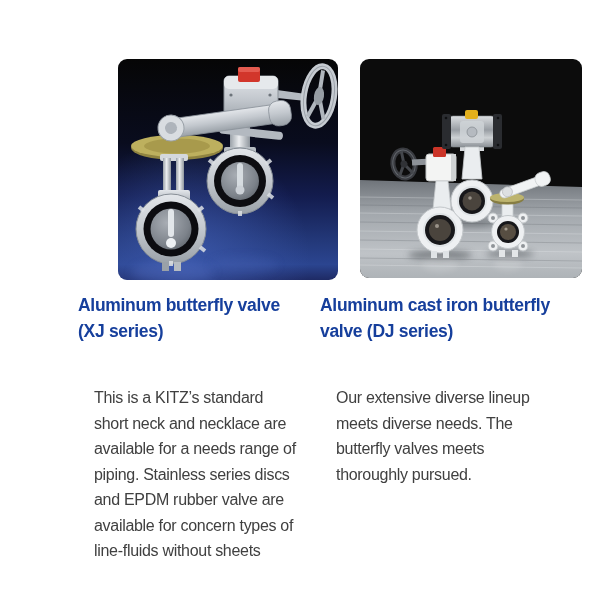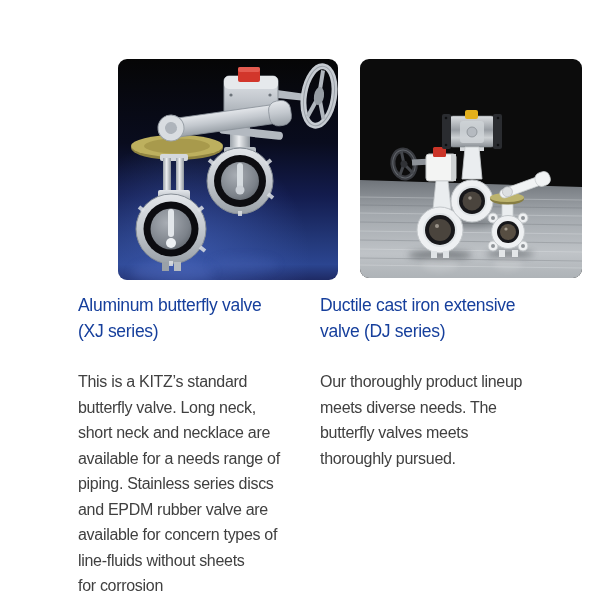--- a/index.html
+++ b/index.html
@@ -7,28 +7,28 @@
     overflow:hidden;position:relative;
     font-family:"Liberation Sans", sans-serif;
   }
   .photo{
     position:absolute;border-radius:9px;overflow:hidden;display:block;
   }
   #photo-xj{left:78px;top:43px;width:220px;height:221px;}
   #photo-dj{left:320px;top:43px;width:222px;height:219px;}
   .product-title{
     position:absolute;margin:0;
-    font-size:17.5px;font-weight:normal;line-height:26px;
+    font-size:17.5px;font-weight:bold;line-height:26px;
     color:#163f9c;letter-spacing:-0.3px;
   }
   #title-xj{left:78px;top:292px;width:240px;}
   #title-dj{left:320px;top:292px;width:240px;}
   .product-title span{display:block;white-space:nowrap;}
   .product-desc{
-    position:absolute;margin:0;
+    position:absolute;margin:16px;
     font-size:16px;line-height:25.5px;color:#404040;letter-spacing:-0.3px;
   }
   #desc-xj{left:78px;top:369px;width:240px;}
   #desc-dj{left:320px;top:369px;width:240px;}
   .desc-line{white-space:nowrap;}
 </style>
 </head>
 <body>
 
 <main>
@@ -149,28 +149,26 @@
     </svg>
   </figure>
 
   <h3 class="product-title" id="title-xj">
     <span>Aluminum butterfly valve</span>
     <span>(XJ series)</span>
   </h3>
 
   <div class="product-desc" id="desc-xj">
     <div class="desc-line">This is a KITZ’s standard</div>
-    <div class="desc-line">butterfly valve. Long neck,</div>
     <div class="desc-line">short neck and necklace are</div>
     <div class="desc-line">available for a needs range of</div>
     <div class="desc-line">piping. Stainless series discs</div>
     <div class="desc-line">and EPDM rubber valve are</div>
     <div class="desc-line">available for concern types of</div>
     <div class="desc-line">line-fluids without sheets</div>
-    <div class="desc-line">for corrosion</div>
   </div>
 
   <figure class="photo" id="photo-dj">
     <svg width="222" height="219" viewBox="0 0 222 219" xmlns="http://www.w3.org/2000/svg">
       <defs>
         <linearGradient id="steel" x1="0" y1="0" x2="0" y2="1">
           <stop offset="0" stop-color="#6f747a"></stop>
           <stop offset="0.35" stop-color="#a3a8ad"></stop>
           <stop offset="0.75" stop-color="#bfc3c7"></stop>
           <stop offset="1" stop-color="#aeb3b7"></stop>
@@ -280,24 +278,24 @@
       </g>
 
       <g opacity="0.14">
         <ellipse cx="80" cy="205" rx="18" ry="8" fill="#ffffff" filter="url(#soft2)"></ellipse>
         <ellipse cx="148" cy="205" rx="14" ry="7" fill="#ffffff" filter="url(#soft2)"></ellipse>
       </g>
     </svg>
   </figure>
 
   <h3 class="product-title" id="title-dj">
-    <span>Ductile cast iron extensive</span>
+    <span>Aluminum cast iron butterfly</span>
     <span>valve (DJ series)</span>
   </h3>
 
   <div class="product-desc" id="desc-dj">
-    <div class="desc-line">Our thoroughly product lineup</div>
+    <div class="desc-line">Our extensive diverse lineup</div>
     <div class="desc-line">meets diverse needs. The</div>
     <div class="desc-line">butterfly valves meets</div>
     <div class="desc-line">thoroughly pursued.</div>
   </div>
 
 </main>
 
 </body></html>

